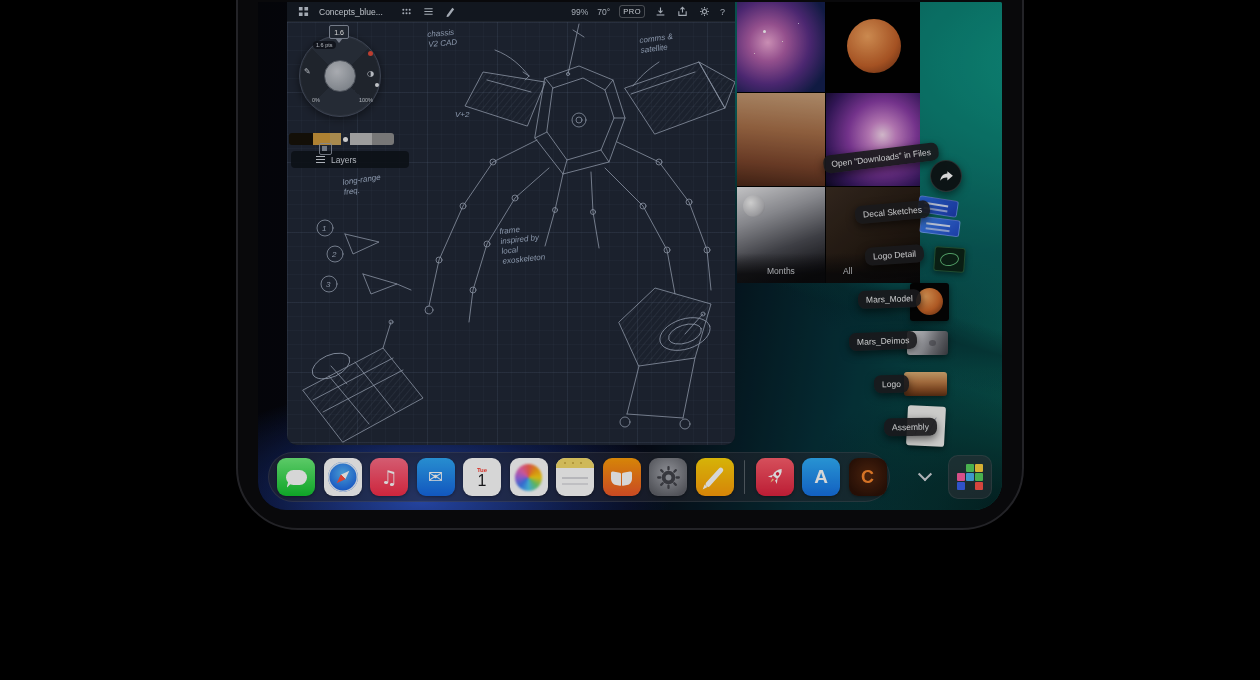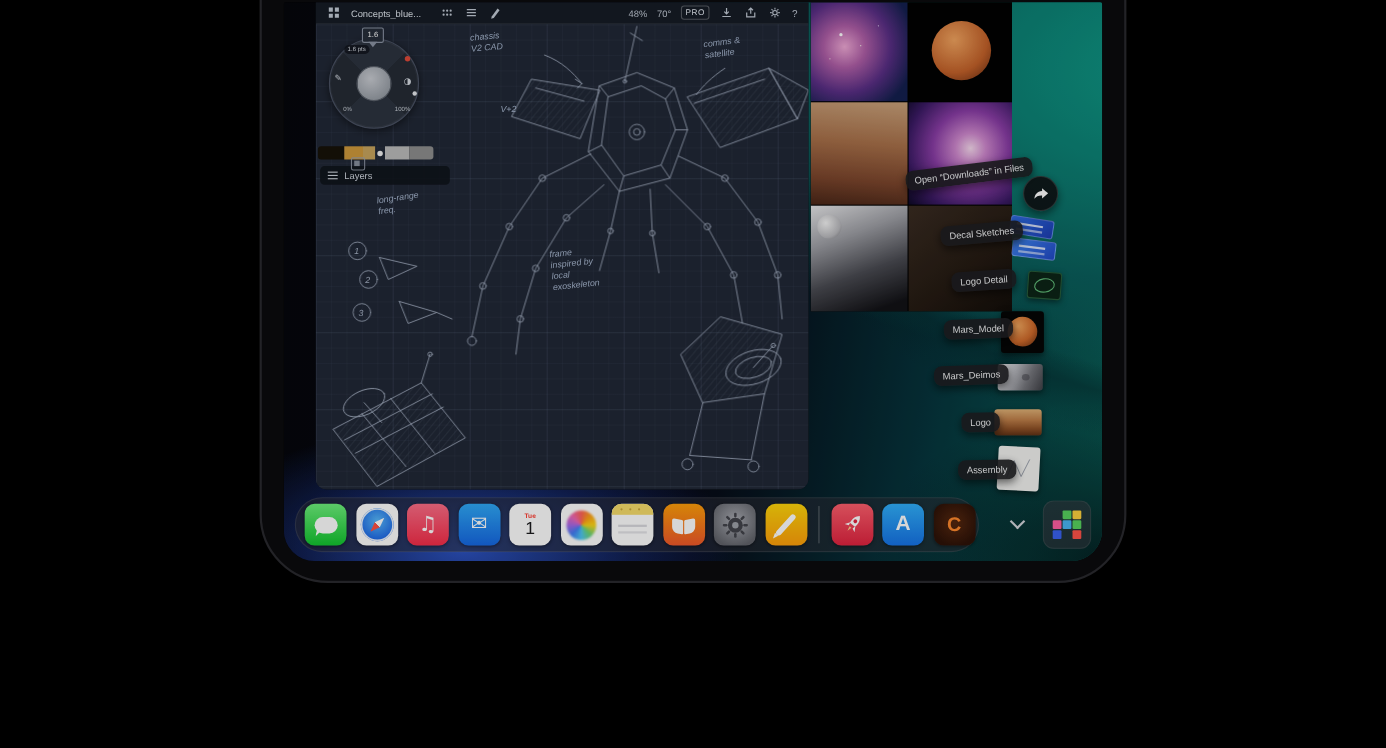--- a/index.html
+++ b/index.html
@@ -63,21 +63,21 @@
   
   .palette{position:absolute;left:2px;top:131px;height:12px;display:flex;align-items:center;z-index:6}
   .sw{height:12px}
   .sw1{width:24px;background:#171209;border-radius:3px 0 0 3px}
   .sw2{width:17px;background:#d09a3c}
   .sw3{width:11px;background:#c9a55e}
   .pal-dot{width:5px;height:5px;border-radius:50%;background:#f0f0f0;margin:0 2px}
   .sw4{width:22px;background:#bcbcbc}
   .sw5{width:22px;background:#8e8e8e;border-radius:0 3px 3px 0}
   .layers{position:absolute;left:4px;top:149px;width:118px;height:17px;background:rgba(16,20,27,.9);border-radius:4px;
-    display:flex;align-items:center;gap:6px;padding:0 7px;color:#d2d8e0;font-size:8.5px;z-index:6}
+    display:flex;align-items:center;gap:6px;padding:0 25px;color:#d2d8e0;font-size:8.5px;z-index:6}
   .burger{width:9px;height:7px;border-top:1.4px solid #cfd5dd;border-bottom:1.4px solid #cfd5dd;position:relative}
   .burger::after{content:"";position:absolute;left:0;top:1.8px;width:9px;height:1.4px;background:#cfd5dd}
 
   
   .photos{position:absolute;left:479px;top:0;width:183px;height:281px;background:#0a0a0c;overflow:hidden;z-index:2}
   .ph-grid{position:absolute;inset:0;display:grid;grid-template-columns:88px 94px;grid-template-rows:90px 93px 98px;gap:1px;background:#000}
   .ph{position:relative;overflow:hidden}
   .ph-nebula{background:radial-gradient(circle at 35% 45%,#f0a9d6 0%,#b05fa8 25%,#5a2f86 55%,#14204f 85%)}
   .ph-nebula::after{content:"";position:absolute;left:26px;top:28px;width:3px;height:3px;border-radius:50%;background:#fff;
     box-shadow:18px 10px 0 -1px #ffe,34px -8px 0 -1px #eef,-10px 22px 0 -1px #fee}
@@ -95,21 +95,21 @@
 
   
   .chip{position:absolute;background:rgba(30,30,34,.92);color:#ecedef;font-size:8.5px;padding:4px 8px;border-radius:7px;
     white-space:nowrap;box-shadow:0 3px 8px rgba(0,0,0,.55);z-index:8}
   .chip1{left:565px;top:147px;transform:rotate(-7deg)}
   .chip2{left:597px;top:201px;transform:rotate(-5deg)}
   .chip3{left:607px;top:244px;transform:rotate(-4deg)}
   .chip4{left:600px;top:288px;transform:rotate(-2deg)}
   .chip5{left:591px;top:330px;transform:rotate(-2deg)}
   .chip6{left:616px;top:373px;transform:rotate(-1deg)}
-  .chip7{left:613px;top:416px;transform:rotate(-1deg)}
+  .chip7{left:626px;top:416px;transform:rotate(-1deg)}
 
   .thumb{position:absolute;z-index:7;border-radius:3px;box-shadow:0 2px 6px rgba(0,0,0,.5)}
   .decals{left:660px;top:194px;width:44px;height:46px;box-shadow:none}
   .decal{position:absolute;width:40px;height:17px;border-radius:3px;background:linear-gradient(135deg,#2e6fe6,#1d3db2);border:1px solid rgba(255,255,255,.25)}
   .decal.d2{left:2px;top:22px;transform:rotate(7deg);background:linear-gradient(135deg,#3f86f0,#2149c6)}
   .decal.d1{left:0;top:2px;transform:rotate(9deg)}
   .decal::after{content:"";position:absolute;left:5px;top:5px;width:24px;height:2px;background:rgba(255,255,255,.8);box-shadow:0 5px 0 rgba(255,255,255,.55)}
   .logo-thumb{left:676px;top:245px;width:31px;height:25px;background:#0d2417;border:1px solid #275c3a;transform:rotate(4deg)}
   .logo-thumb::after{content:"";position:absolute;left:5px;top:5px;width:17px;height:11px;border:1.2px solid #5fb877;border-radius:50%;transform:rotate(-12deg)}
   .mars-model{left:652px;top:281px;width:39px;height:38px;background:#050505}
@@ -216,21 +216,21 @@
           <svg viewBox="0 0 12 12" width="11" height="11" stroke="#c3cbd6" stroke-width="1.3">
               <path d="M1.5 3h9M1.5 6h9M1.5 9h9"></path>
             </svg>
         </span>
         <span class="tb-ic">
           <svg viewBox="0 0 12 12" width="11" height="11">
               <path fill="#c3cbd6" d="M2.2 9.8 8 2l2 1.6-5.8 7.8-2.6.8z"></path>
             </svg>
         </span>
         <span class="tb-spacer"></span>
-        <span>48%</span>
+        <span>99%</span>
         <span>70°</span>
         <span class="c-pro">PRO</span>
         <span class="tb-ic">
           <svg viewBox="0 0 12 12" width="11" height="11" fill="none" stroke="#c3cbd6" stroke-width="1.2">
               <path d="M6 1.5v5.5M3.8 5 6 7.2 8.2 5"></path>
               <path d="M1.8 9.8h8.4"></path>
             </svg>
         </span>
         <span class="tb-ic">
           <svg viewBox="0 0 12 12" width="11" height="11" fill="none" stroke="#c3cbd6" stroke-width="1.2">
@@ -328,21 +328,21 @@
               <text x="39" y="265">3</text>
           </g>
         </svg>
 
         <span class="anno" style="left:140px;top:8px;transform:rotate(-5deg)">
           <span>chassis</span><br><span>V2 CAD</span>
         </span>
         <span class="anno" style="left:352px;top:14px;transform:rotate(-7deg)">
           <span>comms &amp;</span><br><span>satellite</span>
         </span>
-        <span class="anno" style="left:168px;top:73px">
+        <span class="anno" style="left:168px;top:88px">
           <span>V+2</span>
         </span>
         <span class="anno" style="left:55px;top:156px;transform:rotate(-8deg)">
           <span>long-range</span><br><span>freq.</span>
         </span>
         <span class="anno" style="left:212px;top:205px;transform:rotate(-6deg)">
           <span>frame</span><br><span>inspired by</span><br>
           <span>local</span><br><span>exoskeleton</span>
         </span>
       </div>
@@ -381,20 +381,24 @@
 
     <div class="photos">
       <div class="ph-grid">
         <div class="ph ph-nebula"></div>
         <div class="ph ph-mars"></div>
         <div class="ph ph-desert"></div>
         <div class="ph ph-orion"></div>
         <div class="ph ph-craft"></div>
         <div class="ph ph-dark"></div>
       </div>
+      <div class="ph-tabs">
+        <span>Months</span>
+        <span>All</span>
+      </div>
     </div>
 
     <div class="chip chip1"><span>Open “Downloads” in Files</span></div>
     <div class="chip chip2"><span>Decal Sketches</span></div>
     <div class="chip chip3"><span>Logo Detail</span></div>
     <div class="chip chip4"><span>Mars_Model</span></div>
     <div class="chip chip5"><span>Mars_Deimos</span></div>
     <div class="chip chip6"><span>Logo</span></div>
     <div class="chip chip7"><span>Assembly</span></div>
 

